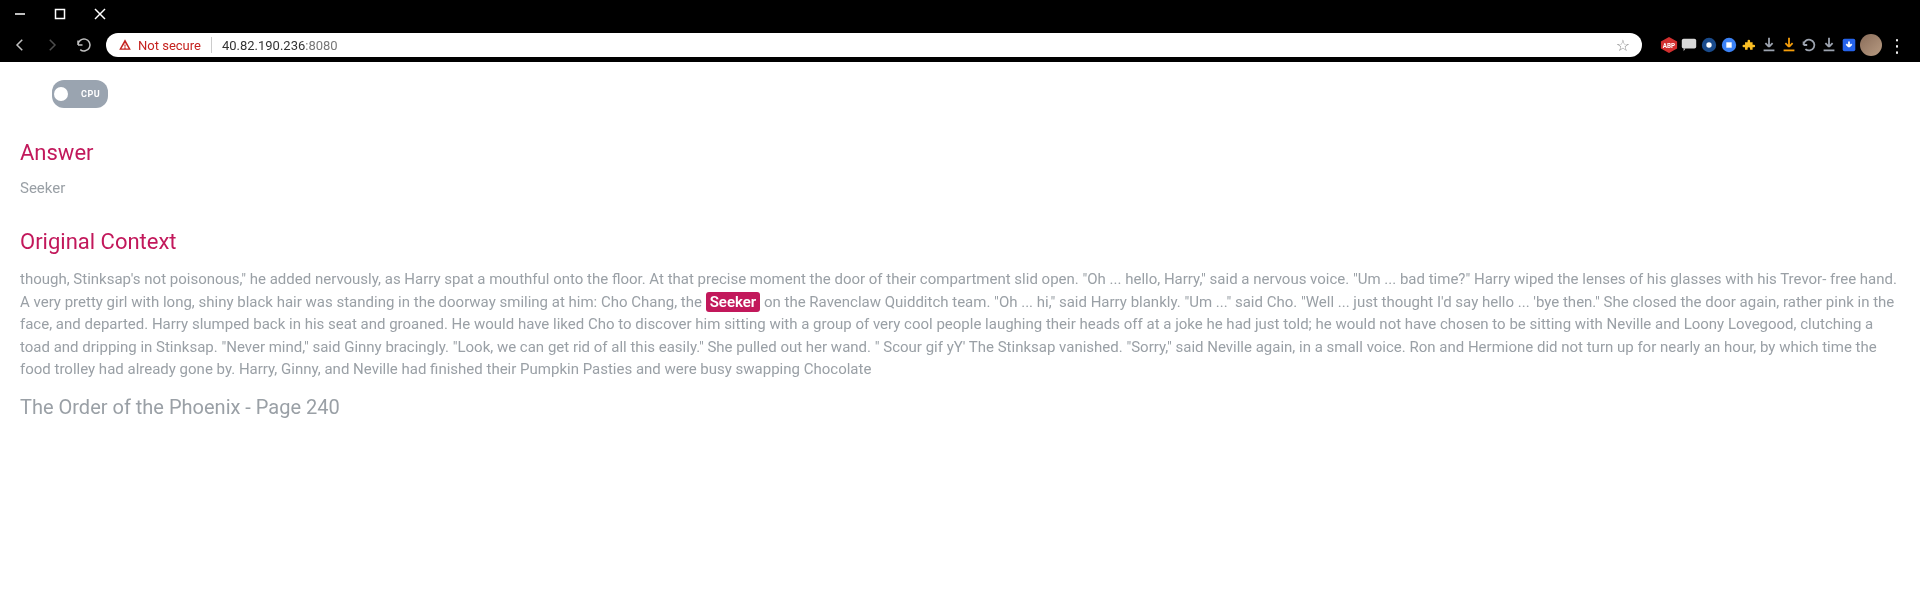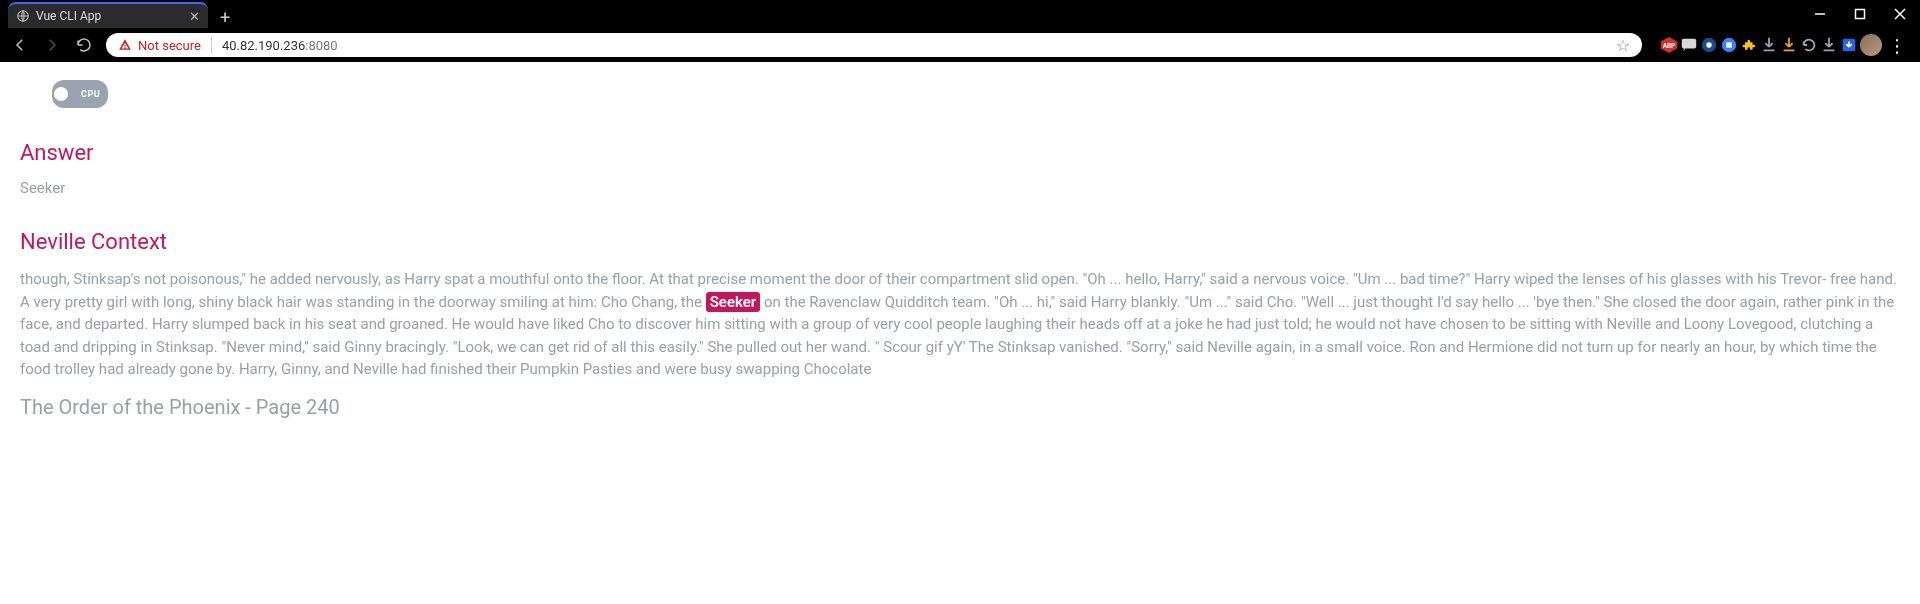--- a/index.html
+++ b/index.html
@@ -48,33 +48,20 @@
   .section-h { color: #c2185b; font-size: 22px; font-weight: 400; margin-top: 32px; }
   .answer-text { color: #9aa0a6; font-size: 15px; margin-top: 14px; }
   .passage { color: #9aa0a6; font-size: 15px; line-height: 1.5; margin-top: 14px; }
   .hl { background: #c2185b; color: #fff; padding: 1px 4px; border-radius: 3px; font-weight: 600; }
   .docline { color: #9aa0a6; font-size: 20px; margin-top: 14px; }
 </style>
 </head>
 <body>
 
 <div class="titlebar">
-  <div class="tabstrip">
-    <div class="tab">
-      <span class="globe">
-        <svg viewBox="0 0 24 24" fill="none" stroke="currentColor" stroke-width="2">
-            <circle cx="12" cy="12" r="9"></circle>
-            <path d="M3 12h18M12 3c2.5 3 2.5 15 0 18M12 3c-2.5 3-2.5 15 0 18"></path>
-          </svg>
-      </span>
-      <span class="title">Vue CLI App</span>
-      <span class="close">✕</span>
-    </div>
-    <div class="newtab">+</div>
-  </div>
   <div class="win-controls">
     <div class="win-btn">
         <svg viewBox="0 0 12 12">
           <line x1="1" y1="6" x2="11" y2="6" stroke="currentColor" stroke-width="1.5"></line>
         </svg>
       </div>
     <div class="win-btn">
         <svg viewBox="0 0 12 12">
           <rect x="1.5" y="1.5" width="9" height="9" fill="none" stroke="currentColor" stroke-width="1.5"></rect>
         </svg>
@@ -187,20 +174,20 @@
 
   <div class="cpu-pill">
     <div class="knob"></div>
     <span class="lbl">CPU</span>
   </div>
 
 
   <h2 class="section-h">Answer</h2>
   <div class="answer-text">Seeker</div>
 
-  <h2 class="section-h">Neville Context</h2>
+  <h2 class="section-h">Original Context</h2>
   <div class="passage">
     <span>though, Stinksap's not poisonous," he added nervously, as Harry spat a mouthful onto the floor. At that precise moment the door of their compartment slid open. "Oh ... hello, Harry," said a nervous voice. "Um ... bad time?" Harry wiped the lenses of his glasses with his Trevor- free hand. A very pretty girl with long, shiny black hair was standing in the doorway smiling at him: Cho Chang, the </span><span class="hl">Seeker</span><span> on the Ravenclaw Quidditch team. "Oh ... hi," said Harry blankly. "Um ..." said Cho. "Well ... just thought I'd say hello ... 'bye then." She closed the door again, rather pink in the face, and departed. Harry slumped back in his seat and groaned. He would have liked Cho to discover him sitting with a group of very cool people laughing their heads off at a joke he had just told; he would not have chosen to be sitting with Neville and Loony Lovegood, clutching a toad and dripping in Stinksap. "Never mind," said Ginny bracingly. "Look, we can get rid of all this easily." She pulled out her wand. " Scour gif yY' The Stinksap vanished. "Sorry," said Neville again, in a small voice. Ron and Hermione did not turn up for nearly an hour, by which time the food trolley had already gone by. Harry, Ginny, and Neville had finished their Pumpkin Pasties and were busy swapping Chocolate</span>
   </div>
 
   <div class="docline">The Order of the Phoenix - Page 240</div>
 
 </div>
 
 </body></html>

